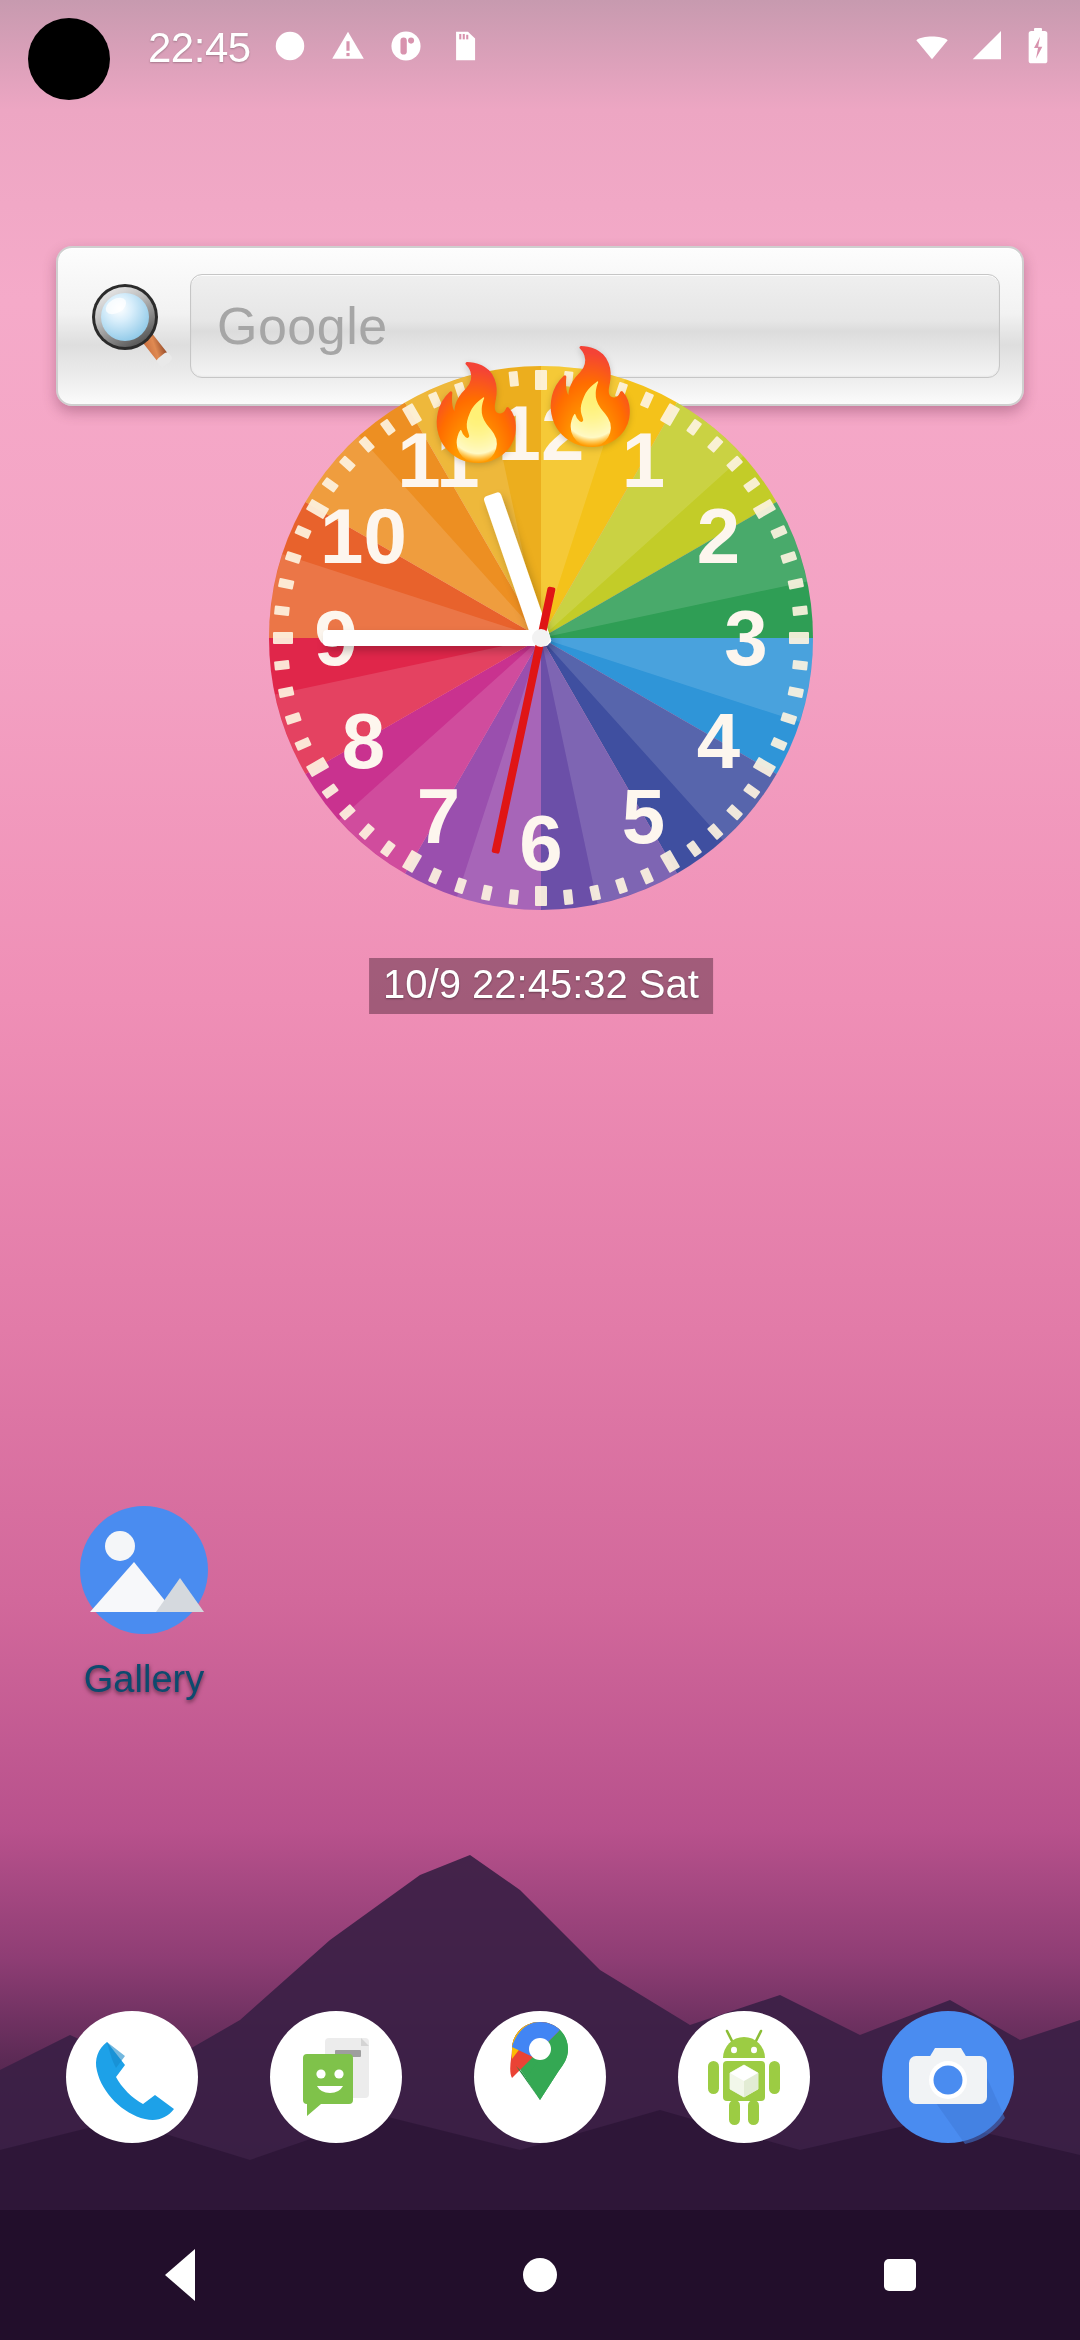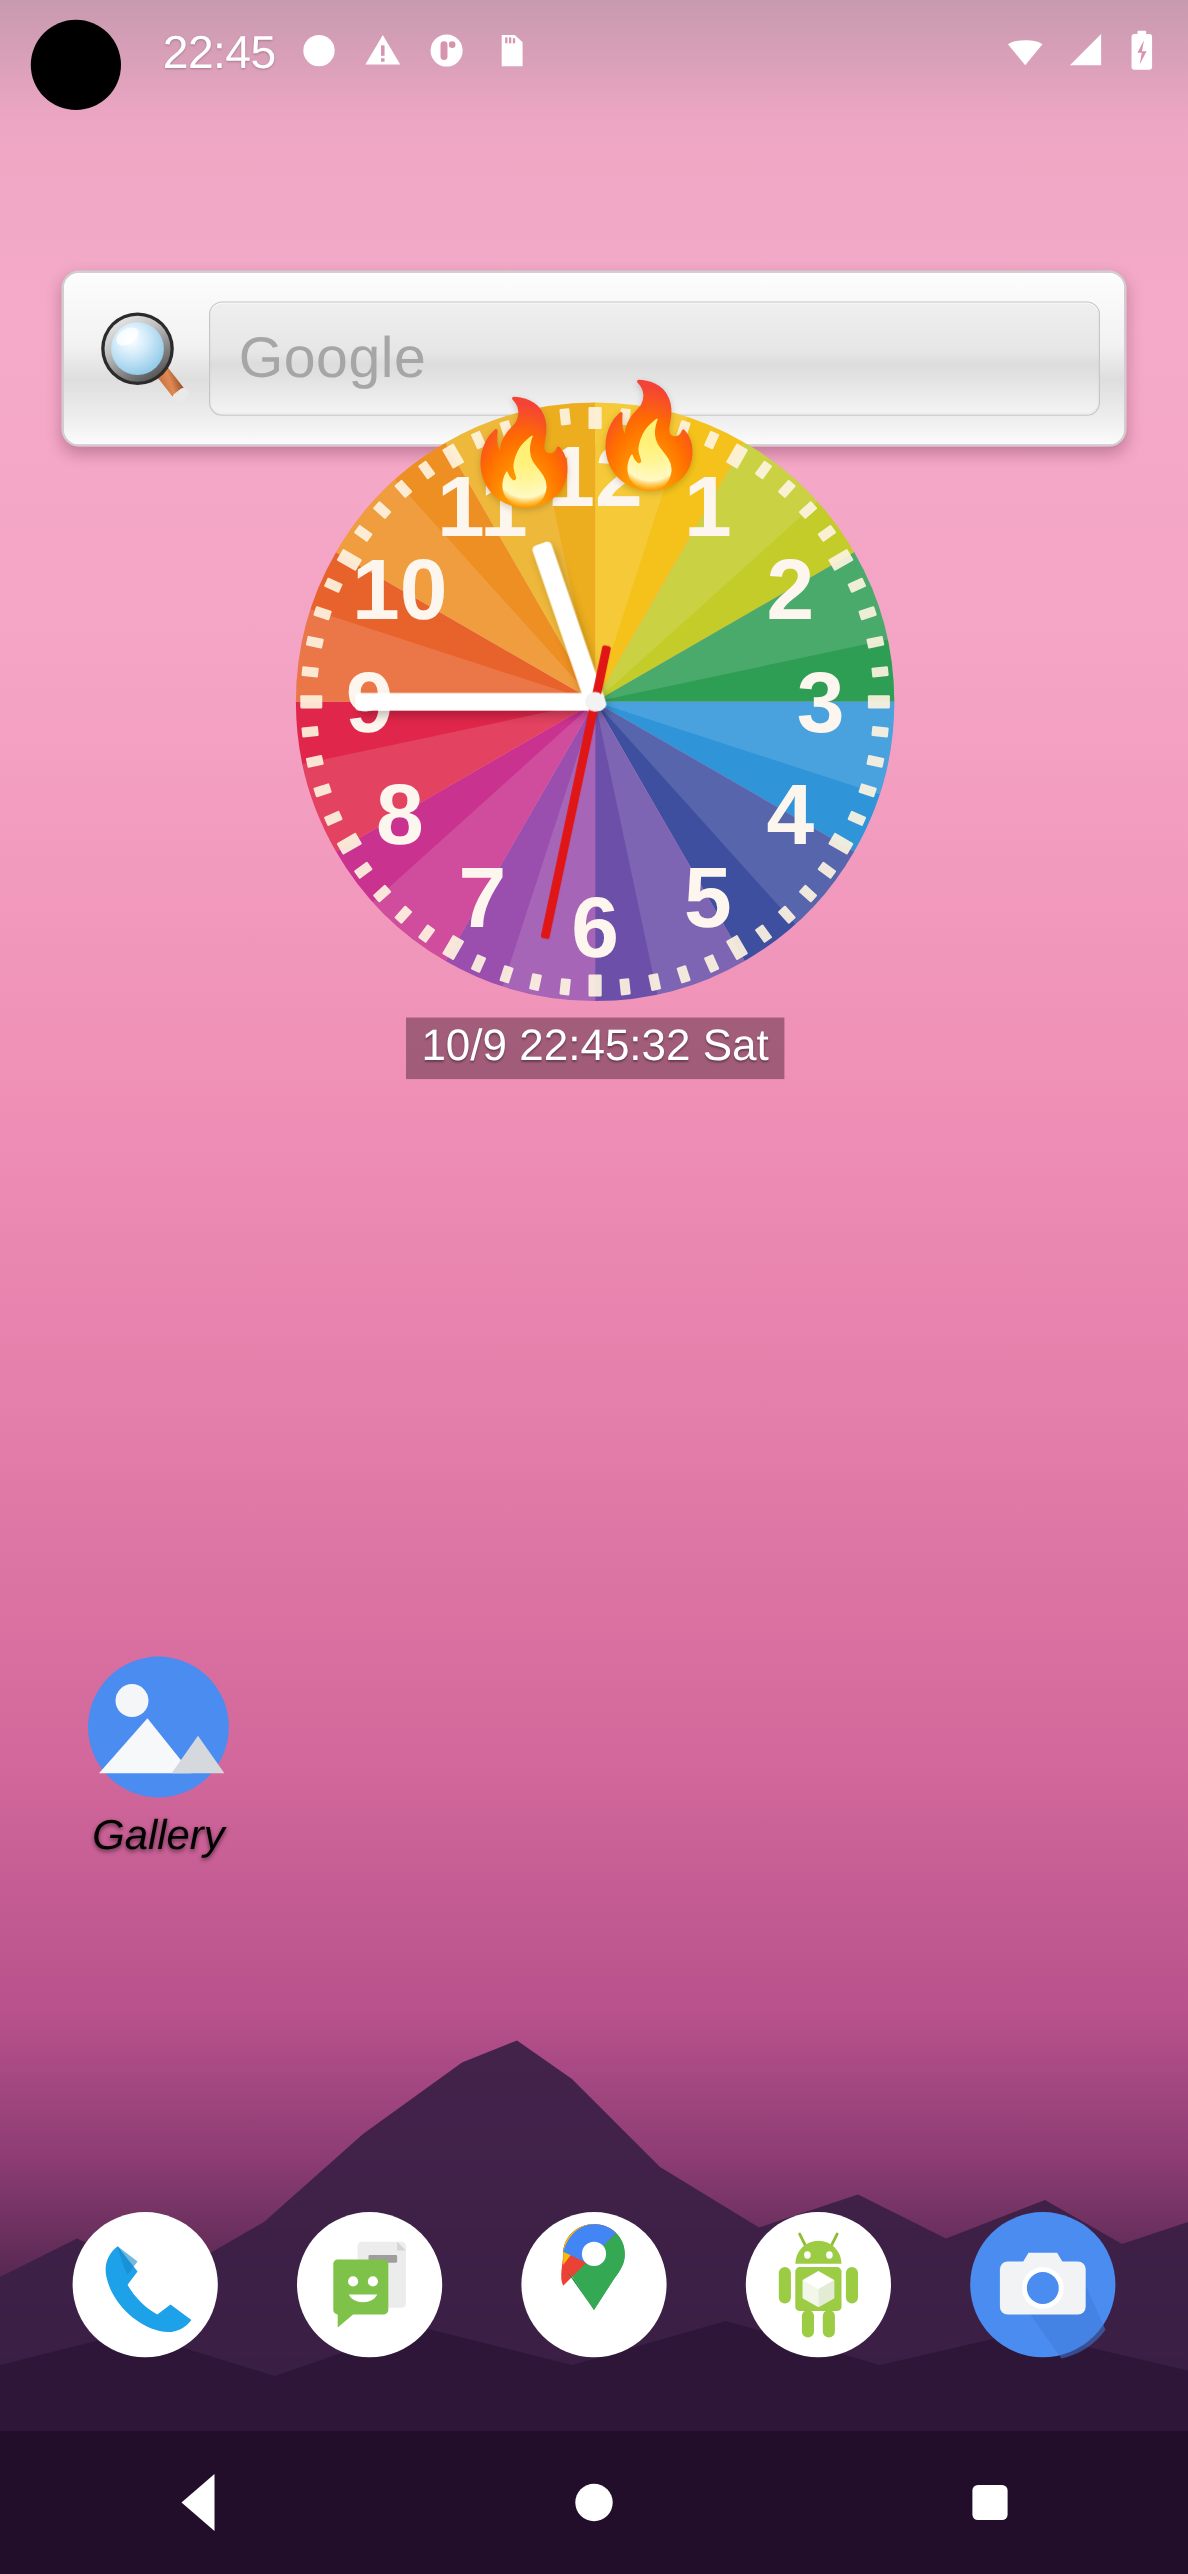--- a/index.html
+++ b/index.html
@@ -90,40 +90,39 @@
   #clock-svg{ width:600px; height:600px; display:block; }
   .flame{
     position:absolute; font-size:92px; line-height:1;
     filter:drop-shadow(0 2px 3px rgba(0,0,0,.18));
     pointer-events:none;
   }
   #flame-11{ left:calc(50% - 122px); top:28px; }
   #flame-12{ left:calc(50% - 8px); top:12px; }
   #clock-date-label{
     position:absolute; left:50%; transform:translateX(-50%);
-    top:587px;
+    top:620px;
     background:rgba(70,30,50,.46);
     color:#fff; font-size:40px; font-weight:400;
     padding:4px 14px 7px 14px;
     white-space:nowrap;
     text-shadow:0 1px 2px rgba(0,0,0,.35);
   }
 
   
   #app-grid{
     position:absolute; left:0; top:1500px; width:1080px;
     display:flex; padding-left:44px; gap:0;
   }
   .app-cell{ width:200px; display:flex; flex-direction:column; align-items:center; }
   .app-icon{ width:140px; height:140px; position:relative; }
   .app-label{
-    margin-top:8px; color:#000000; font-size:38px; font-weight:400;
+    margin-top:18px; color:#0c4a6e; font-size:38px; font-weight:400;
     text-shadow:0 2px 4px rgba(0,0,0,.55);
     white-space:nowrap;
-    font-style:italic;
   }
 
   
   #dock{
     position:absolute; left:0; bottom:194px; width:1080px;
     display:flex; justify-content:space-around; align-items:center;
     padding:0 30px;
   }
   .dock-icon{ width:138px; height:138px; position:relative; }
 

